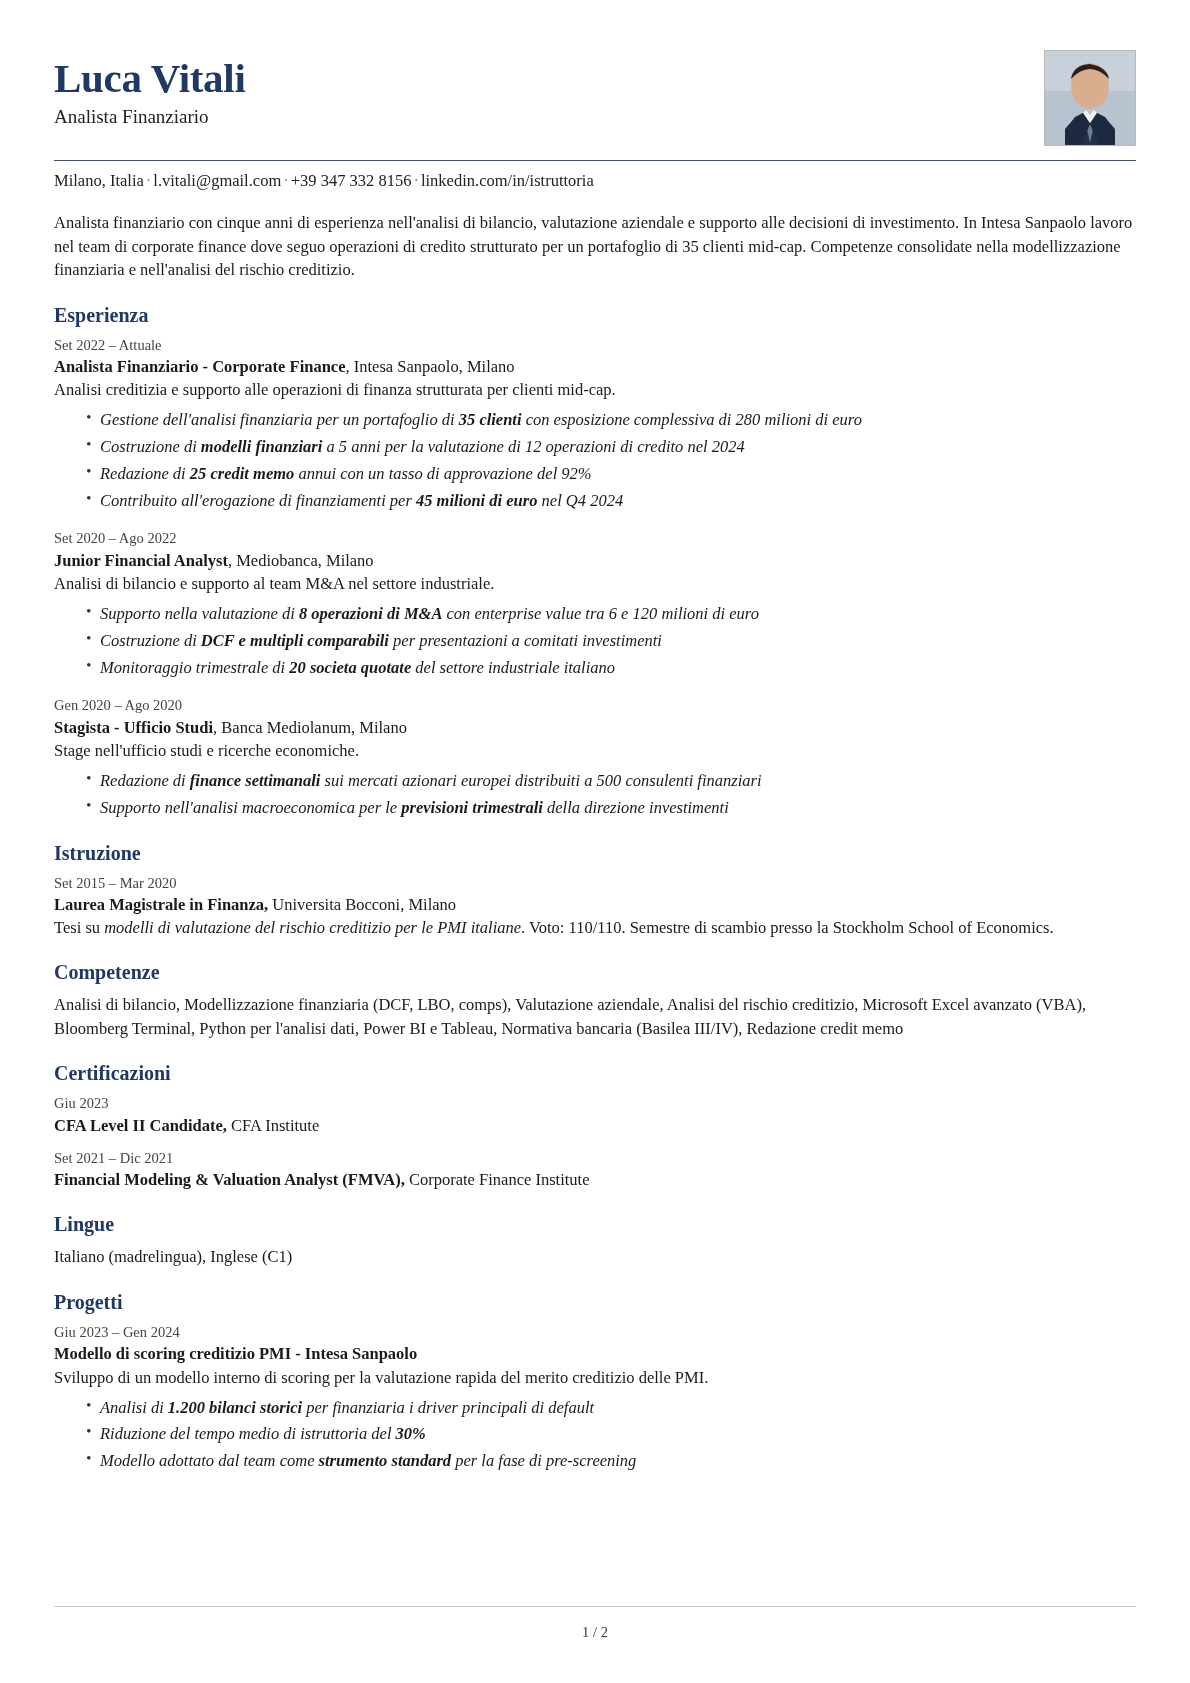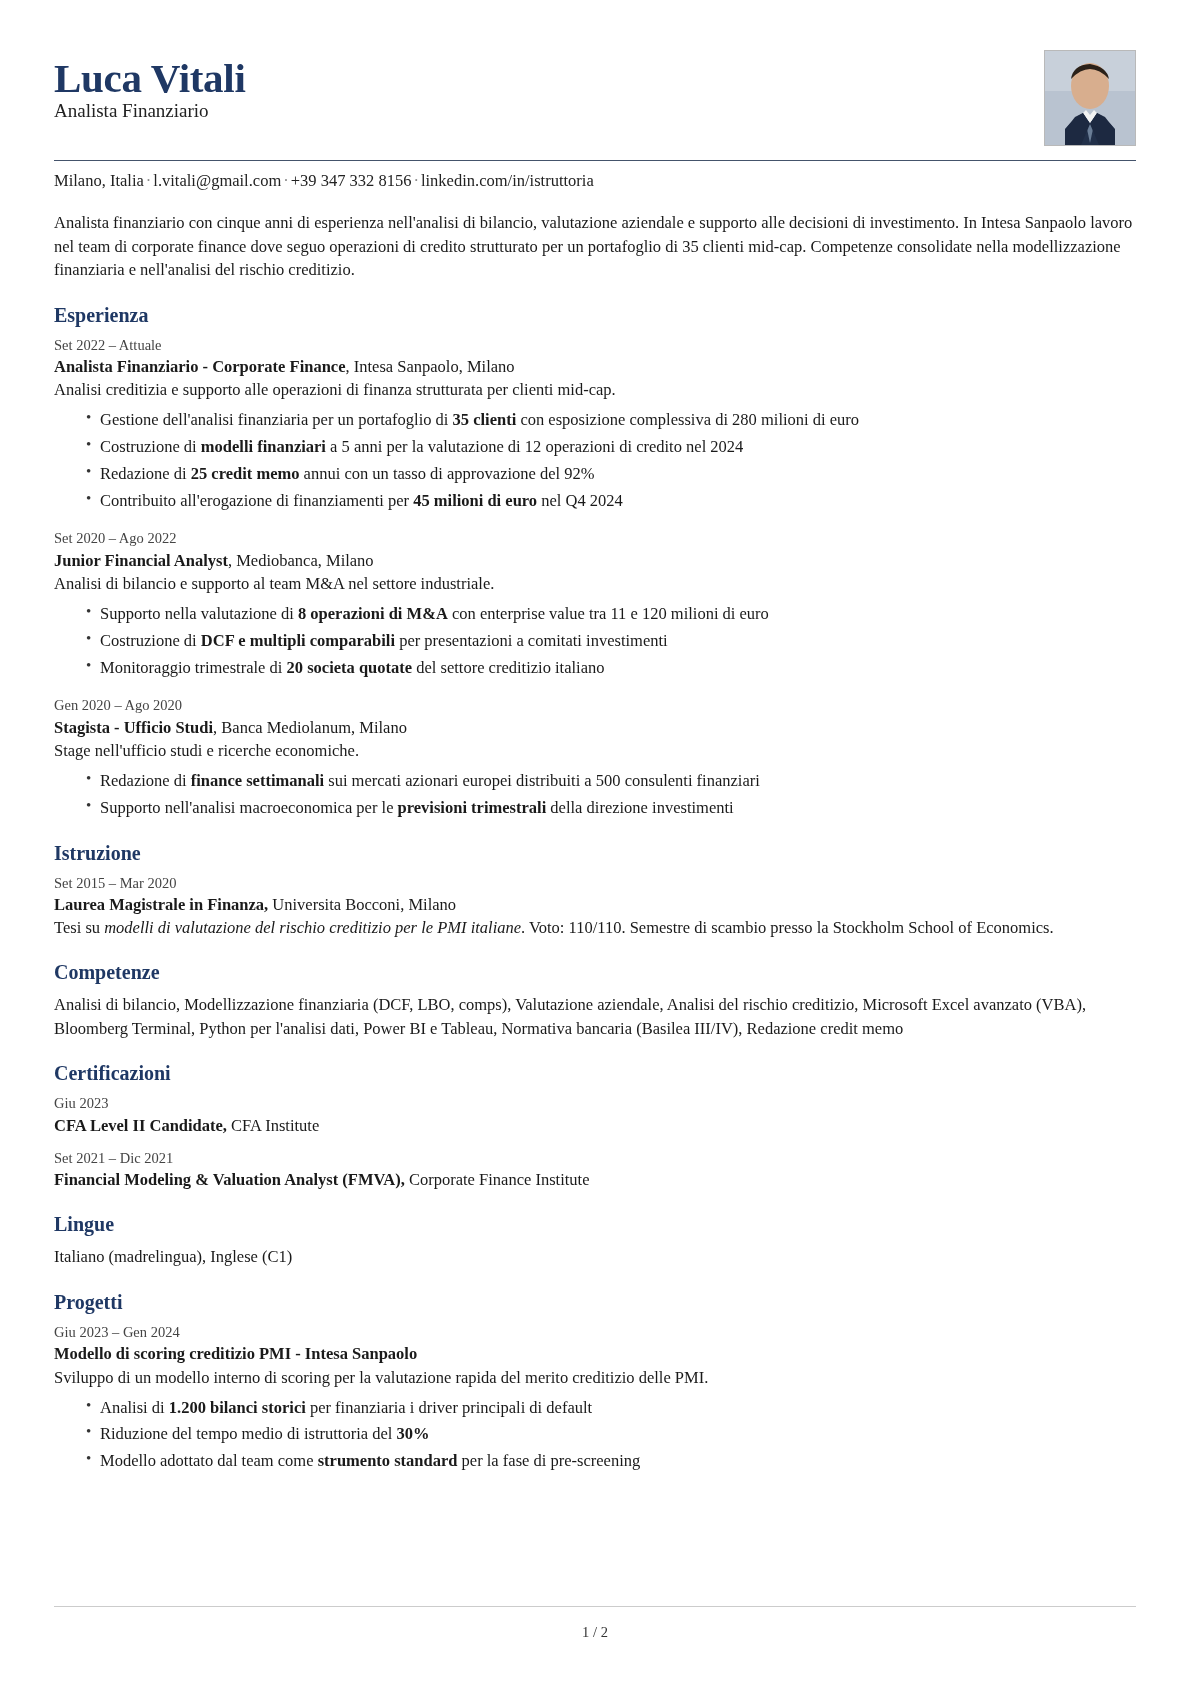--- a/index.html
+++ b/index.html
@@ -34,20 +34,21 @@
     font-size: 41px;
     font-weight: bold;
     color: #1f3864;
     line-height: 1.08;
     letter-spacing: -0.3px;
     margin: 0;
   }
   .headline {
     font-size: 19px;
     color: #222222;
+    margin-top: 6px;
     line-height: 1.2;
   }
   .photo {
     width: 90px;
     height: 94px;
     border: 1px solid #b9b9b9;
     overflow: hidden;
     background: #cfd6de;
     position: relative;
     flex: none;
@@ -100,20 +101,21 @@
   .entry-title b { font-weight: bold; }
   .entry-sub {
     font-size: 16.5px;
     line-height: 1.4;
     color: #1a1a1a;
   }
   ul.bullets {
     margin: 7px 0 0 0;
     padding: 0 0 0 32px;
     list-style: none;
+    font-style: italic;
   }
   ul.bullets li {
     font-size: 16.5px;
     line-height: 1.44;
     padding-left: 14px;
     position: relative;
     margin-bottom: 3px;
   }
   ul.bullets li:before {
     content: "•";
@@ -193,23 +195,23 @@
             <li><span>Costruzione di </span><b class="em">modelli finanziari</b><span> a 5 anni per la valutazione di 12 operazioni di credito nel 2024</span></li>
             <li><span>Redazione di </span><b class="em">25 credit memo</b><span> annui con un tasso di approvazione del 92%</span></li>
             <li><span>Contribuito all'erogazione di finanziamenti per </span><b class="em">45 milioni di euro</b><span> nel Q4 2024</span></li>
           </ul>
         </div>
         <div class="entry">
           <div class="entry-date">Set 2020 – Ago 2022</div>
           <div class="entry-title"><b>Junior Financial Analyst</b><span>, Mediobanca, Milano</span></div>
           <div class="entry-sub">Analisi di bilancio e supporto al team M&amp;A nel settore industriale.</div>
           <ul class="bullets">
-            <li><span>Supporto nella valutazione di </span><b class="em">8 operazioni di M&amp;A</b><span> con enterprise value tra 11 e 120 milioni di euro</span></li>
+            <li><span>Supporto nella valutazione di </span><b class="em">8 operazioni di M&amp;A</b><span> con enterprise value tra 6 e 120 milioni di euro</span></li>
             <li><span>Costruzione di </span><b class="em">DCF e multipli comparabili</b><span> per presentazioni a comitati investimenti</span></li>
-            <li><span>Monitoraggio trimestrale di </span><b class="em">20 societa quotate</b><span> del settore creditizio italiano</span></li>
+            <li><span>Monitoraggio trimestrale di </span><b class="em">20 societa quotate</b><span> del settore industriale italiano</span></li>
           </ul>
         </div>
         <div class="entry">
           <div class="entry-date">Gen 2020 – Ago 2020</div>
           <div class="entry-title"><b>Stagista - Ufficio Studi</b><span>, Banca Mediolanum, Milano</span></div>
           <div class="entry-sub">Stage nell'ufficio studi e ricerche economiche.</div>
           <ul class="bullets">
             <li><span>Redazione di </span><b class="em">finance settimanali</b><span> sui mercati azionari europei distribuiti a 500 consulenti finanziari</span></li>
             <li><span>Supporto nell'analisi macroeconomica per le </span><b class="em">previsioni trimestrali</b><span> della direzione investimenti</span></li>
           </ul>

